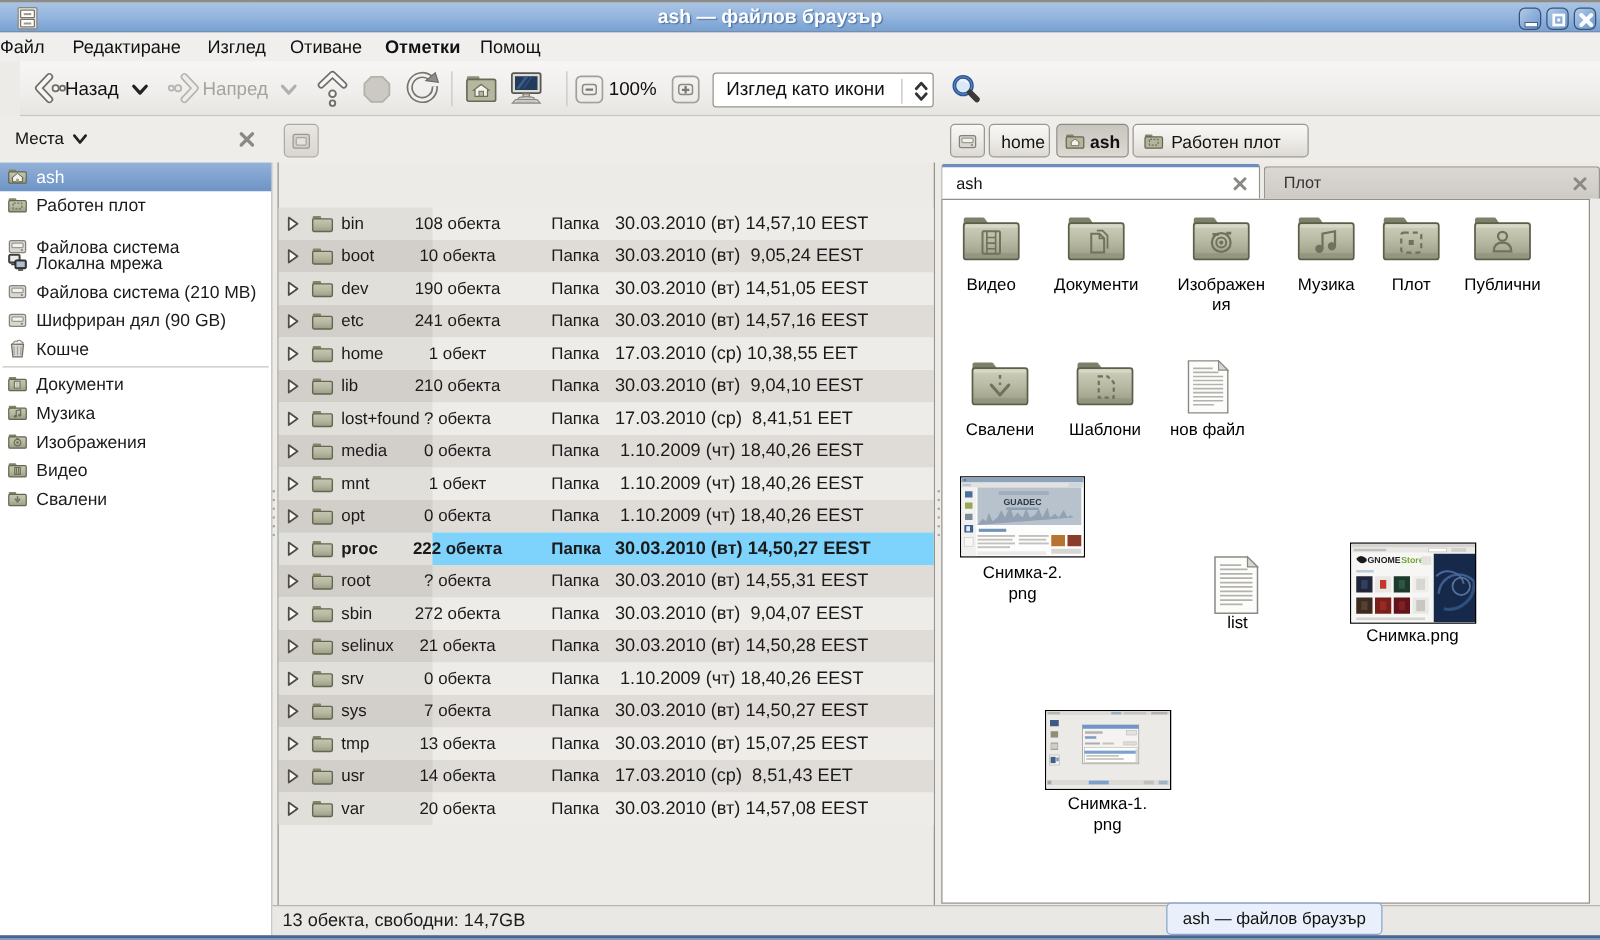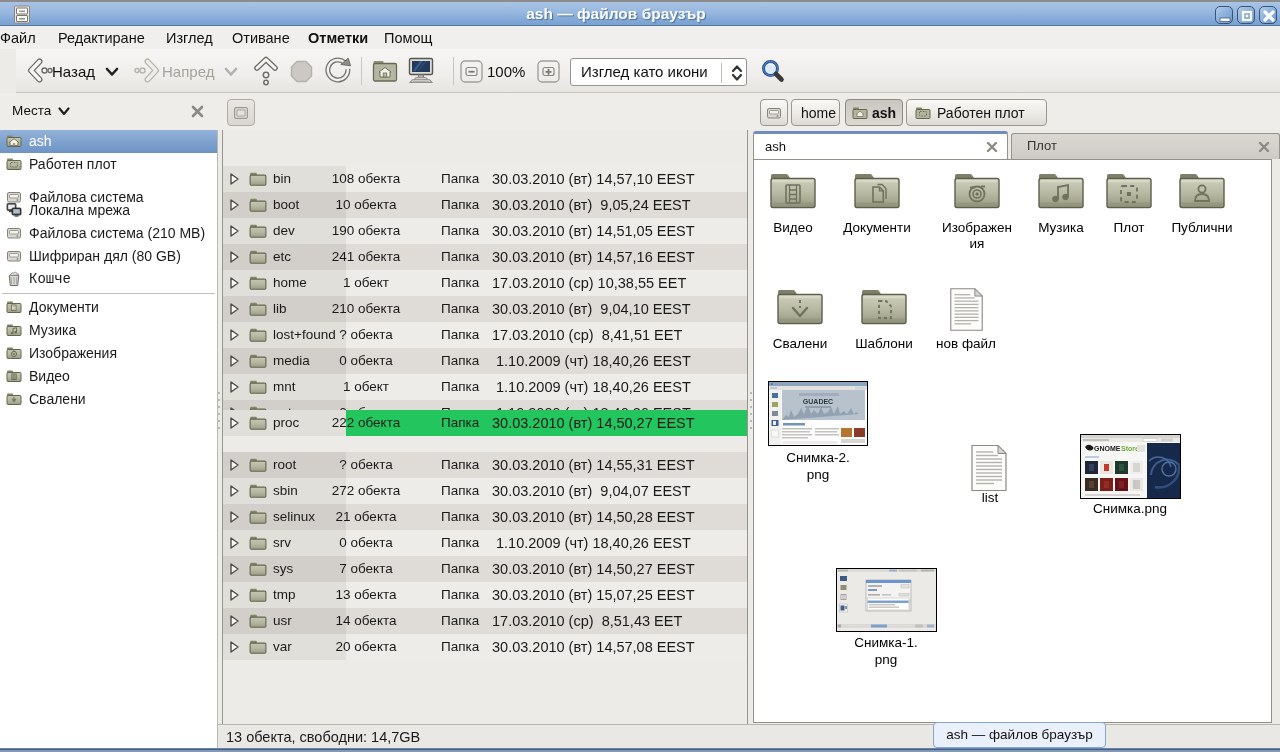--- a/index.html
+++ b/index.html
@@ -385,23 +385,23 @@
   <div class="srow" style="top:92px;">
       <svg width="16" height="16">
         <use href="#drive16"></use>
       </svg>
       <div class="txt">Файлова система (210 MB)</div>
     </div>
   <div class="srow" style="top:115px;">
       <svg width="16" height="16">
         <use href="#drive16"></use>
       </svg>
-      <div class="txt">Шифриран дял (80 GB)</div>
-    </div>
-  <div class="srow" style="top:138px;font-family:Liberation Mono, monospace;">
+      <div class="txt">Шифриран дял (90 GB)</div>
+    </div>
+  <div class="srow" style="top:138px;">
       <svg width="16" height="16">
         <use href="#trash16"></use>
       </svg>
       <div class="txt">Кошче</div>
     </div>
   <div style="position:absolute;left:2px;top:163px;width:213px;height:1px;background:#c6c3bd;"></div>
   <div class="srow" style="top:166px;">
       <svg width="16" height="16">
         <use href="#folderdoc16"></use>
       </svg>
@@ -557,21 +557,21 @@
         <path d="M2 2 L9 7 L2 12 Z" fill="#fbfbfa" stroke="#4e4c48" stroke-width="1.4" stroke-linejoin="round"></path>
       </svg>
     <svg class="fico" width="18" height="18" viewBox="0 0 16 16">
         <use href="#folder16"></use>
       </svg>
     <div class="nm">opt</div>
     <div class="sz">0 обекта</div>
     <div class="vd">Папка</div>
     <div class="dt"> 1.10.2009 (чт) 18,40,26 EEST</div>
   </div>
-  <div class="lrow" style="top:268px;background:#22c55e;">
+  <div class="lrow" style="top:284px;background:#7dd3fc;font-weight:bold;">
     <div class="namebg" style="background:#e1dfda;width:123px;"></div>
     <svg class="tri" width="11" height="14" viewBox="0 0 11 14">
         <path d="M2 2 L9 7 L2 12 Z" fill="#fbfbfa" stroke="#4e4c48" stroke-width="1.4" stroke-linejoin="round"></path>
       </svg>
     <svg class="fico" width="18" height="18" viewBox="0 0 16 16">
         <use href="#folder16"></use>
       </svg>
     <div class="nm">proc</div>
     <div class="sz">222 обекта</div>
     <div class="vd">Папка</div>

